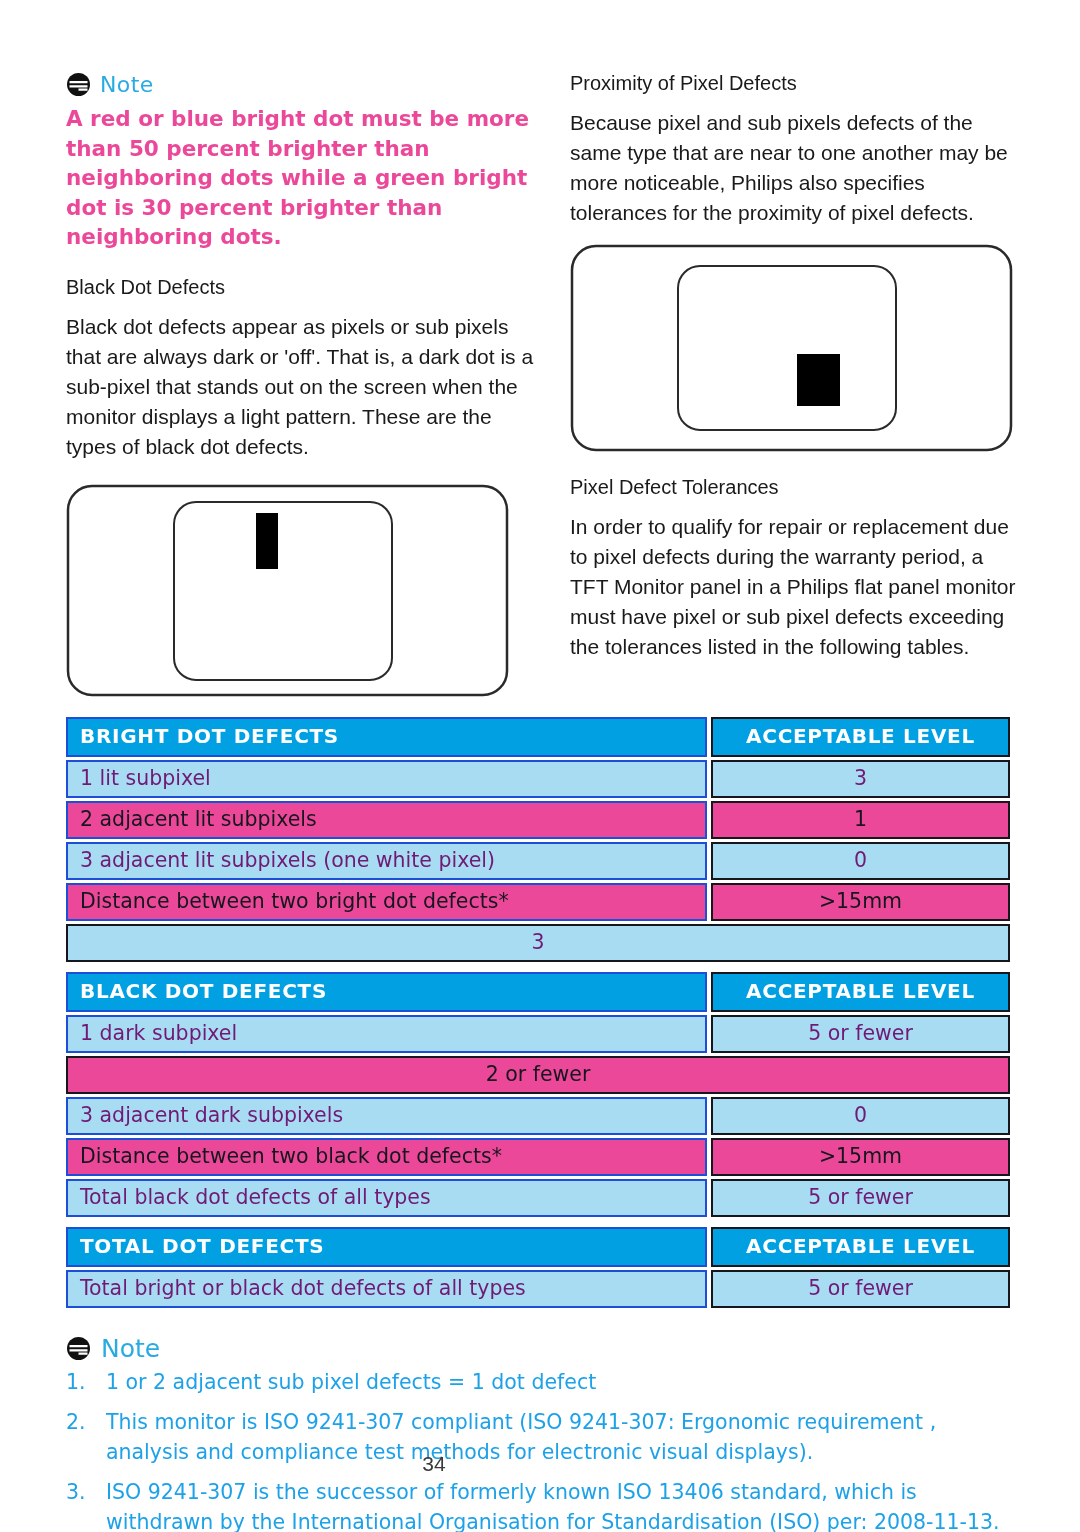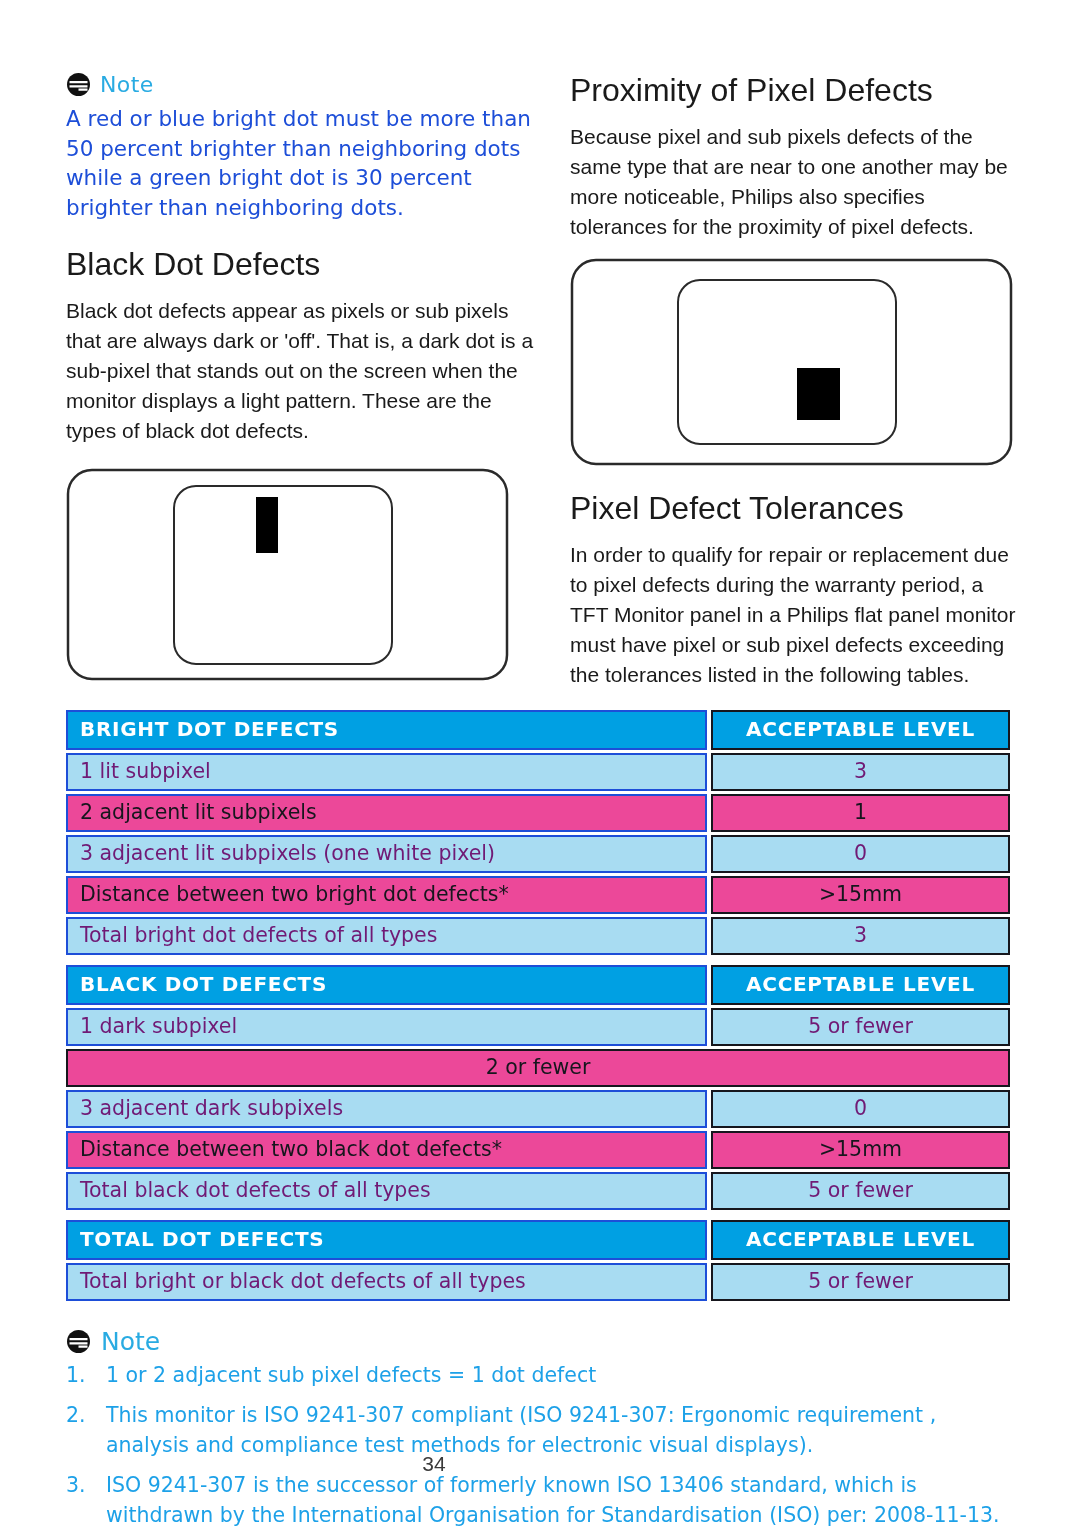--- a/index.html
+++ b/index.html
@@ -48,31 +48,31 @@
   }
   .note-title {
     color: #29ABE2;
     font-size: 22px;
     letter-spacing: 0.4px;
     line-height: 1;
     font-family: "DejaVu Sans", sans-serif;
     font-weight: 400;
   }
   .note-body {
-    color: #1d4ed8;
+    color: #ec4899;
     font-size: 21.5px;
     line-height: 29.5px;
     font-family: "DejaVu Sans", sans-serif;
-    font-weight: 400;
+    font-weight: 700;
     margin: 0;
   }
 
   
   h2.sec {
-    font-size: 32px;
+    font-size: 20px;
     font-weight: 400;
     color: #1a1a1a;
     margin: 24px 0 13px 0;
     line-height: 1.15;
     font-family: "Liberation Sans", sans-serif;
   }
   h2.sec.first { margin-top: 0; }
   p.body {
     font-size: 21px;
     line-height: 30px;
@@ -244,21 +244,20 @@
       </div>
       <div class="trow band-a">
         <div class="cell-l">3 adjacent lit subpixels (one white pixel)</div>
         <div class="cell-r">0</div>
       </div>
       <div class="trow band-b">
         <div class="cell-l">Distance between two bright dot defects*</div>
         <div class="cell-r">&gt;15mm</div>
       </div>
       <div class="trow band-a">
-        <div class="cell-l">Total bright dot defects of all types</div>
         <div class="cell-r">3</div>
       </div>
     </div>
 
     <div class="tbl-block">
       <div class="trow hdr">
         <div class="cell-l">BLACK DOT DEFECTS</div>
         <div class="cell-r">ACCEPTABLE LEVEL</div>
       </div>
       <div class="trow band-a">

